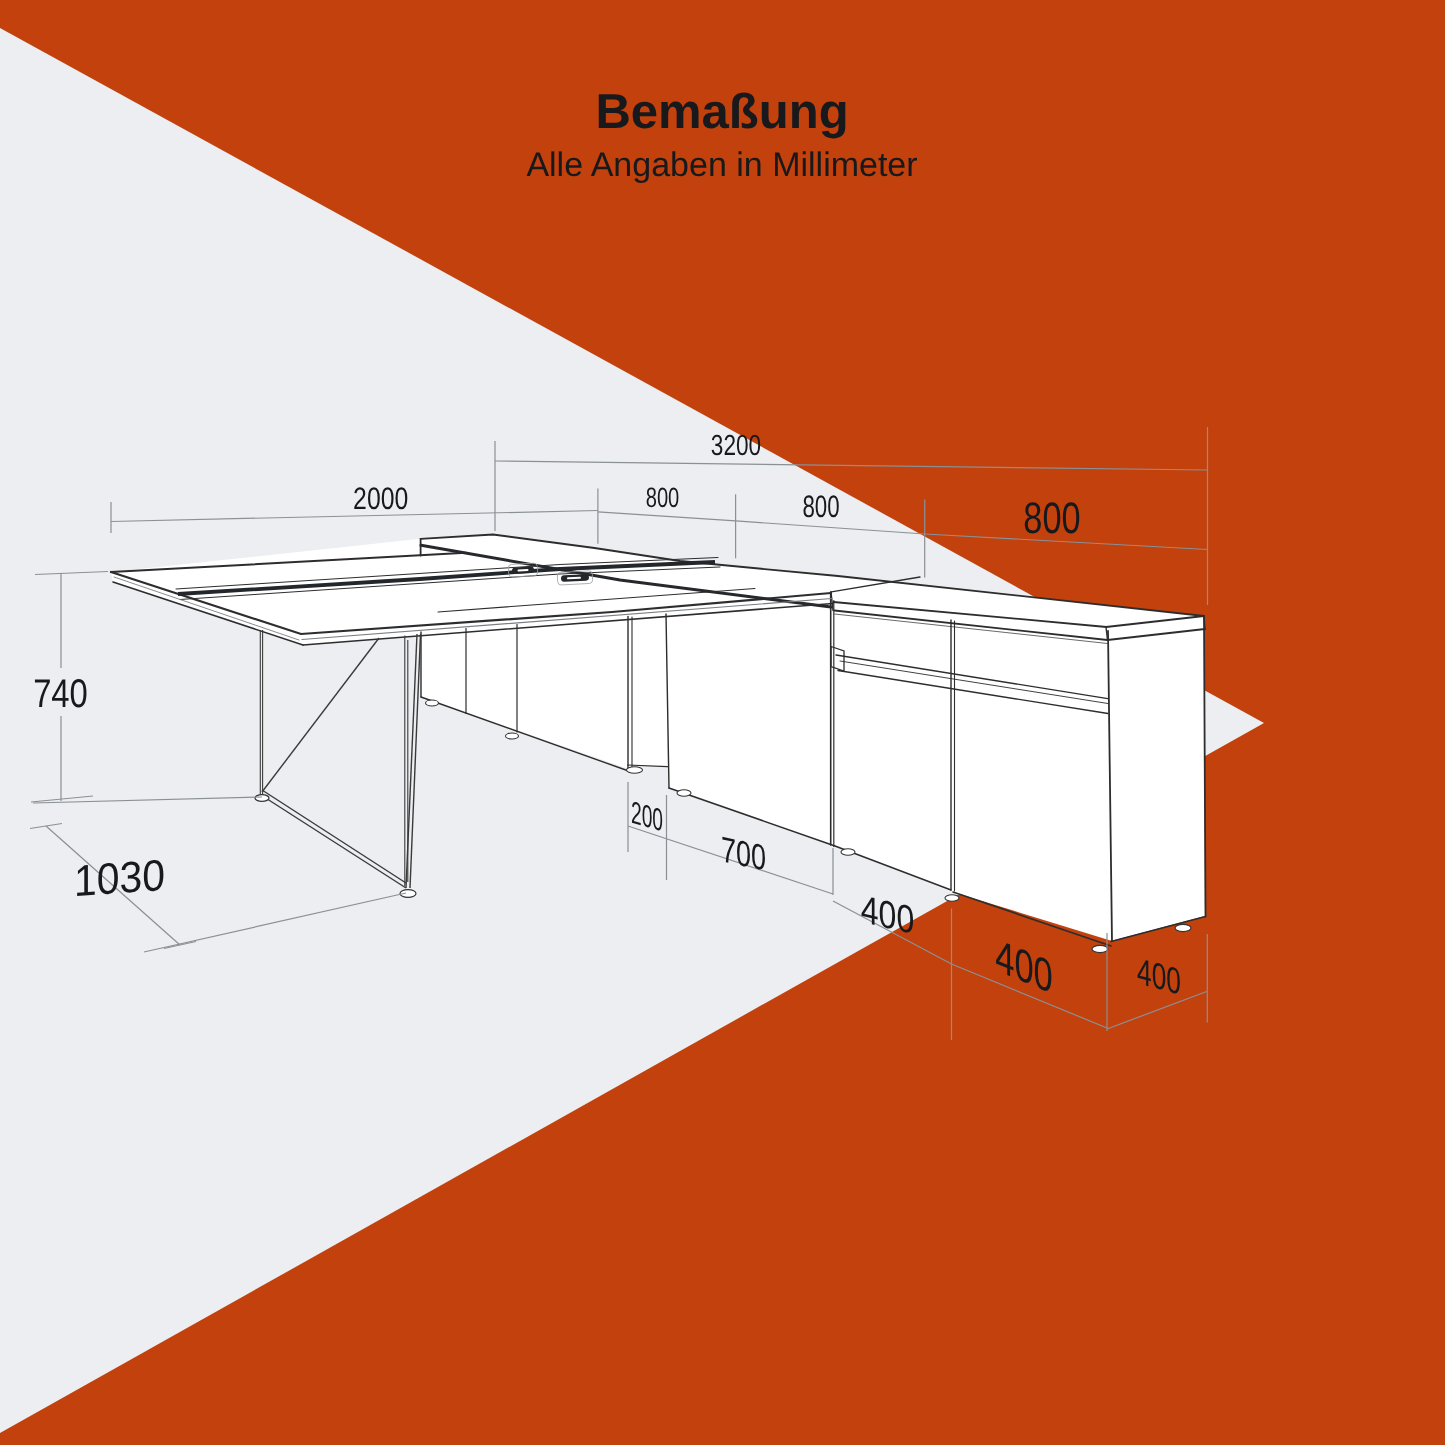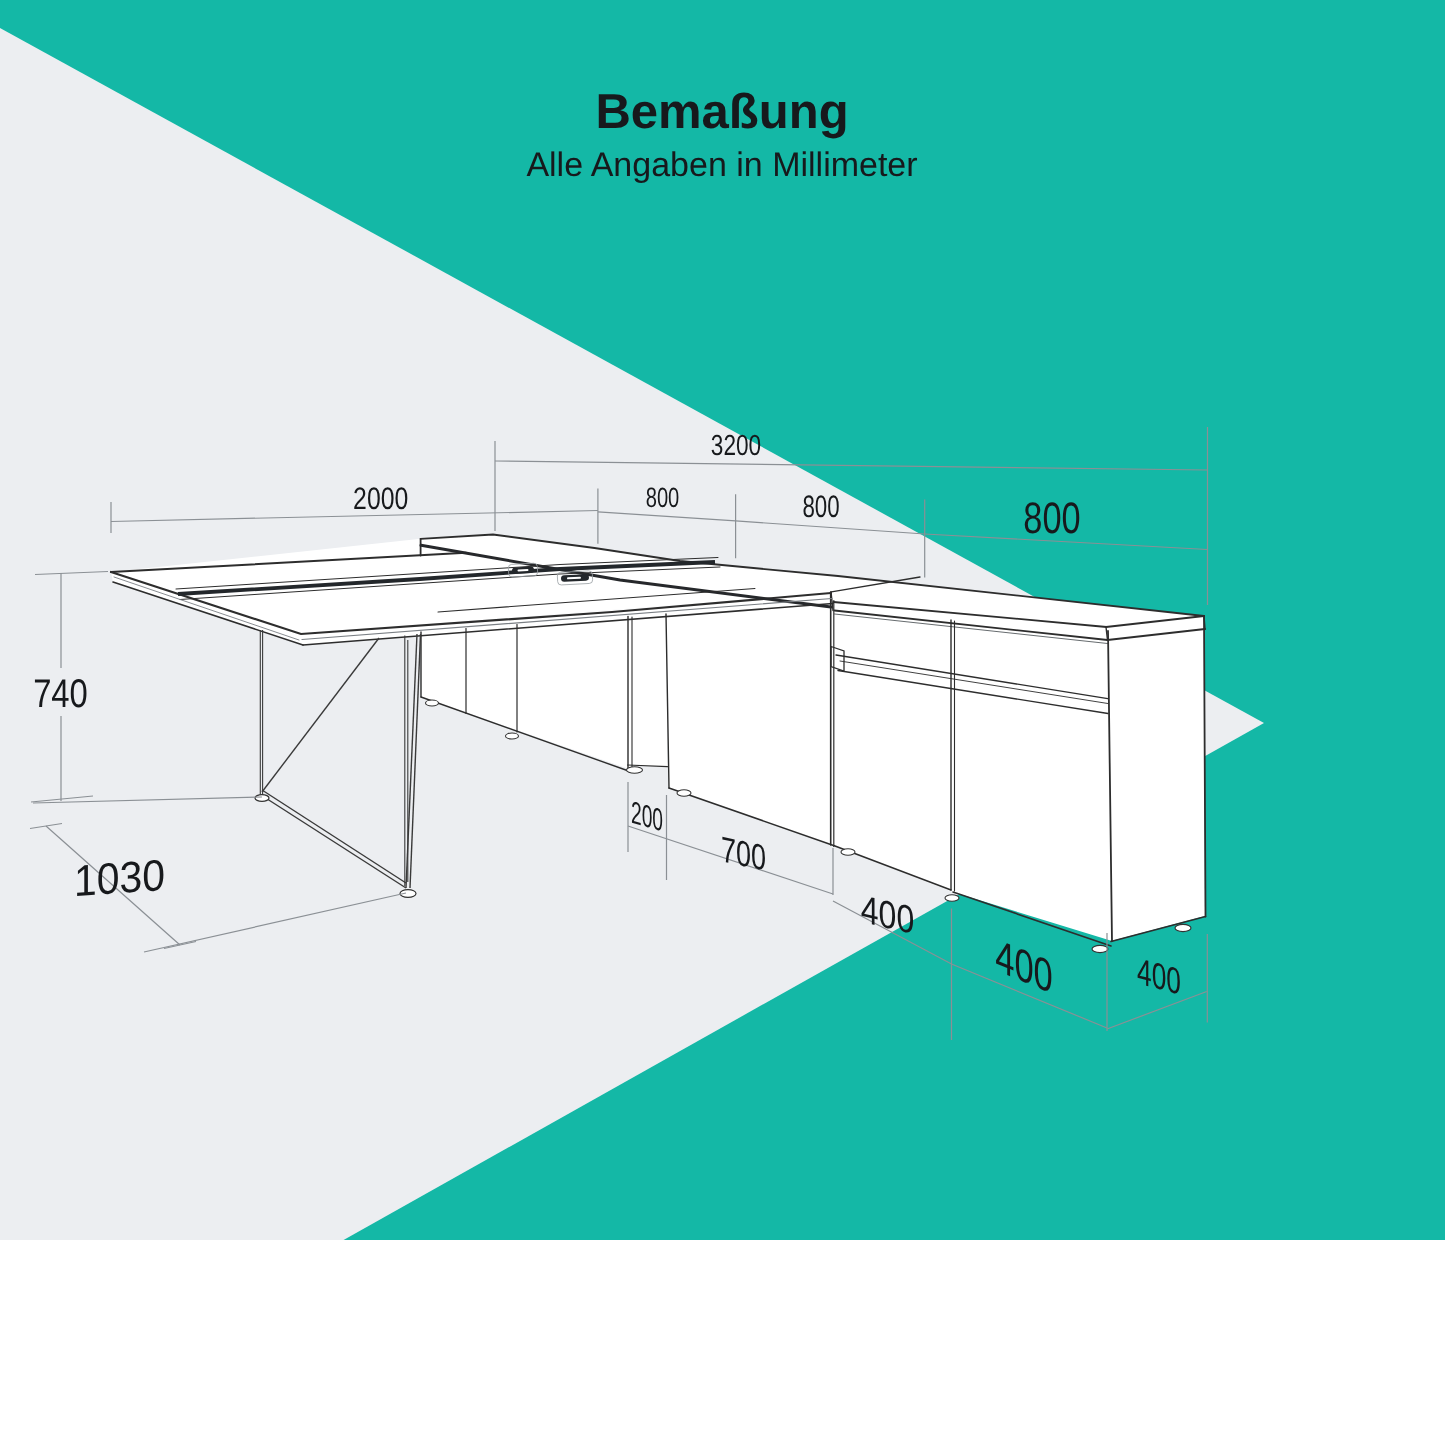--- a/index.html
+++ b/index.html
@@ -1,16 +1,16 @@
 <!DOCTYPE html>
 <html><head>
 <meta charset="utf-8">
 <style>
   html,body{margin:0;padding:0;background:#fff;}
-  #page{width:1445px;height:1240px;position:relative;background:#14b8a6;overflow:hidden;filter:saturate(1);
+  #page{width:1445px;height:1445px;position:relative;background:#c2410c;overflow:hidden;filter:saturate(1);
         font-family:"Liberation Sans", sans-serif;}
   svg{position:absolute;left:0;top:0;}
 </style>
 </head>
 <body>
 <div id="page">
 <svg width="1445" height="1445" viewBox="0 0 1445 1445" text-rendering="geometricPrecision" shape-rendering="geometricPrecision">
 
   <polygon points="0,28 1264,723 0,1433" fill="#eceef1"></polygon>
 

